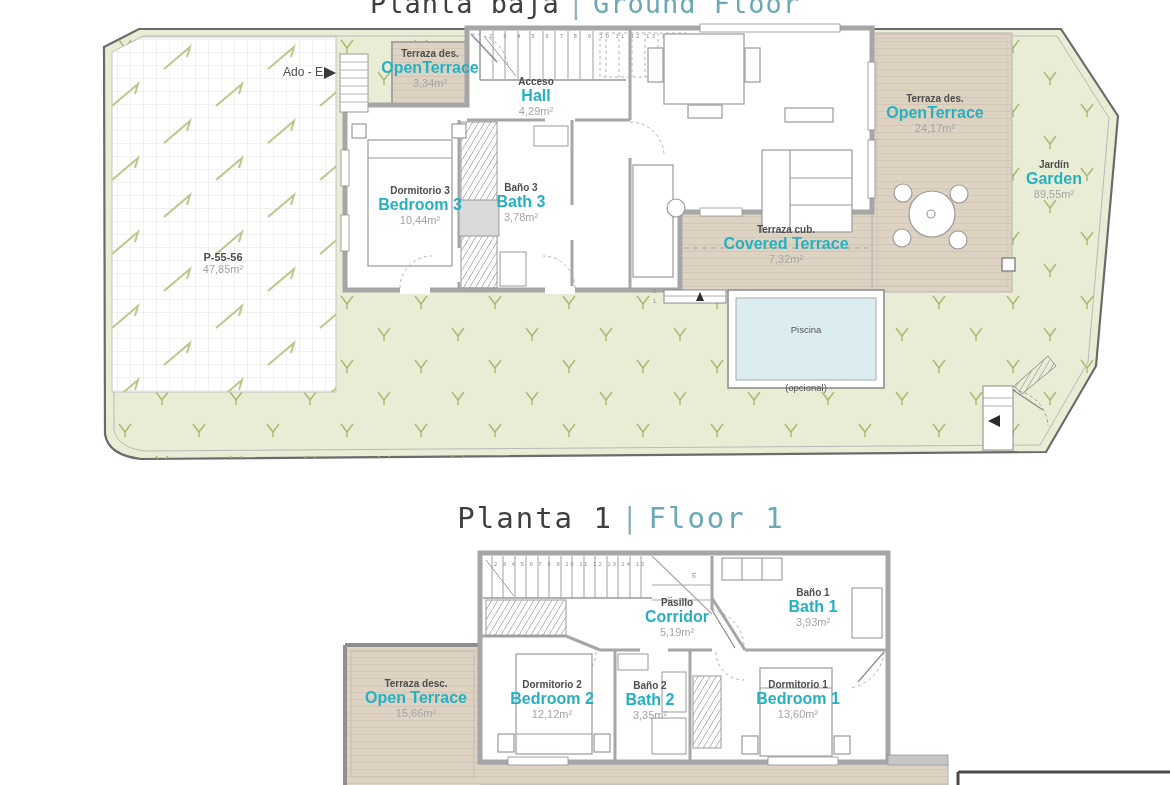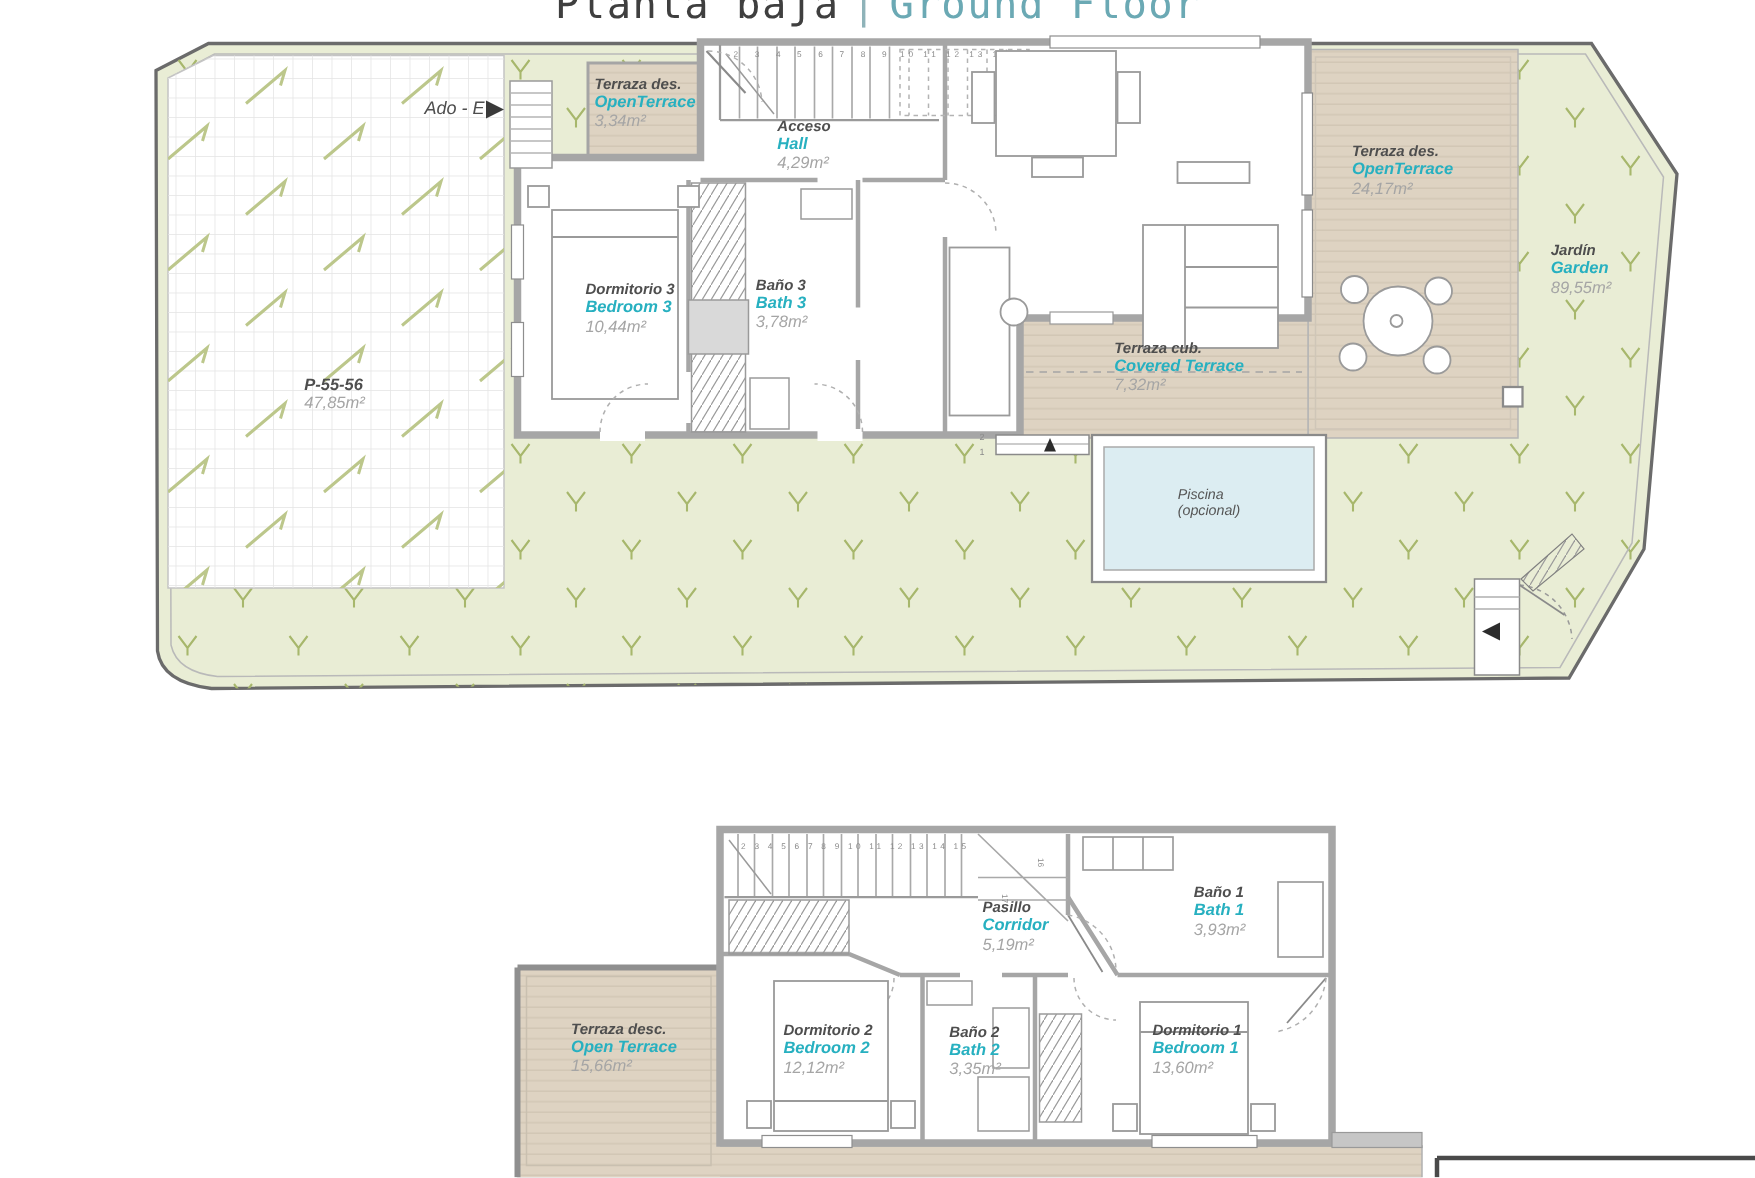--- a/index.html
+++ b/index.html
@@ -7,26 +7,26 @@
         font-family:"Liberation Sans",sans-serif;}
   svg text{font-family:"Liberation Sans",sans-serif;}
 
   .title{position:absolute;transform:translateX(-50%);white-space:nowrap;
          font-family:"DejaVu Sans Mono",monospace;color:#3f3f3f;}
   .t1{left:585px;top:-12px;font-size:27px;letter-spacing:1px;}
   .t2{left:621px;top:501px;font-size:29px;letter-spacing:2px;}
   .t-sep{color:#8fb3b9;margin:0 8px;}
   .t-en{color:#6ba9b4;}
 
-  .label{position:absolute;transform:translate(-50%,-50%);text-align:left;
-         line-height:1.12;white-space:nowrap;font-style:italic;}
+  .label{position:absolute;transform:translate(-50%,-50%);text-align:center;
+         line-height:1.12;white-space:nowrap;}
   .es{color:#4e4e4e;font-weight:bold;font-size:10px;}
-  .en{color:#27b0c0;font-weight:bold;font-size:11px;}
+  .en{color:#27b0c0;font-weight:bold;font-size:16px;}
   .area{color:#a5a5a5;font-size:11px;}
-  .plain{color:#555;font-size:9.5px;}
+  .plain{color:#555;font-size:9.5px;margin-top:47px;}
   .ado{font-size:12px;color:#4e4e4e;}
   .stepnums{font-size:5.5px;fill:#8a8a8a;}
   .stepnums2{font-size:6px;fill:#8a8a8a;}
 </style>
 </head>
 <body>
 
 <div class="page">
 
 <svg width="1170" height="785" viewBox="0 0 1170 785" style="position:absolute;left:0;top:0;">
@@ -246,20 +246,23 @@
     <g fill="#ffffff" stroke="#8e8e8e" stroke-width="0.8">
       <rect x="508" y="757" width="60" height="8"></rect>
       <rect x="768" y="757" width="70" height="8"></rect>
     </g>
   </g>
 </svg>
 
 <div class="title t1">
   <span class="t-es">Planta baja</span><span class="t-sep">|</span><span class="t-en">Ground Floor</span>
 </div>
+<div class="title t2">
+  <span class="t-es">Planta 1</span><span class="t-sep">|</span><span class="t-en">Floor 1</span>
+</div>
 
 <div class="label" style="left:430px;top:69px">
   <div class="es">Terraza des.</div>
   <div class="en">OpenTerrace</div>
   <div class="area">3,34m²</div>
 </div>
 <div class="label" style="left:536px;top:97px">
   <div class="es">Acceso</div>
   <div class="en">Hall</div>
   <div class="area">4,29m²</div>

